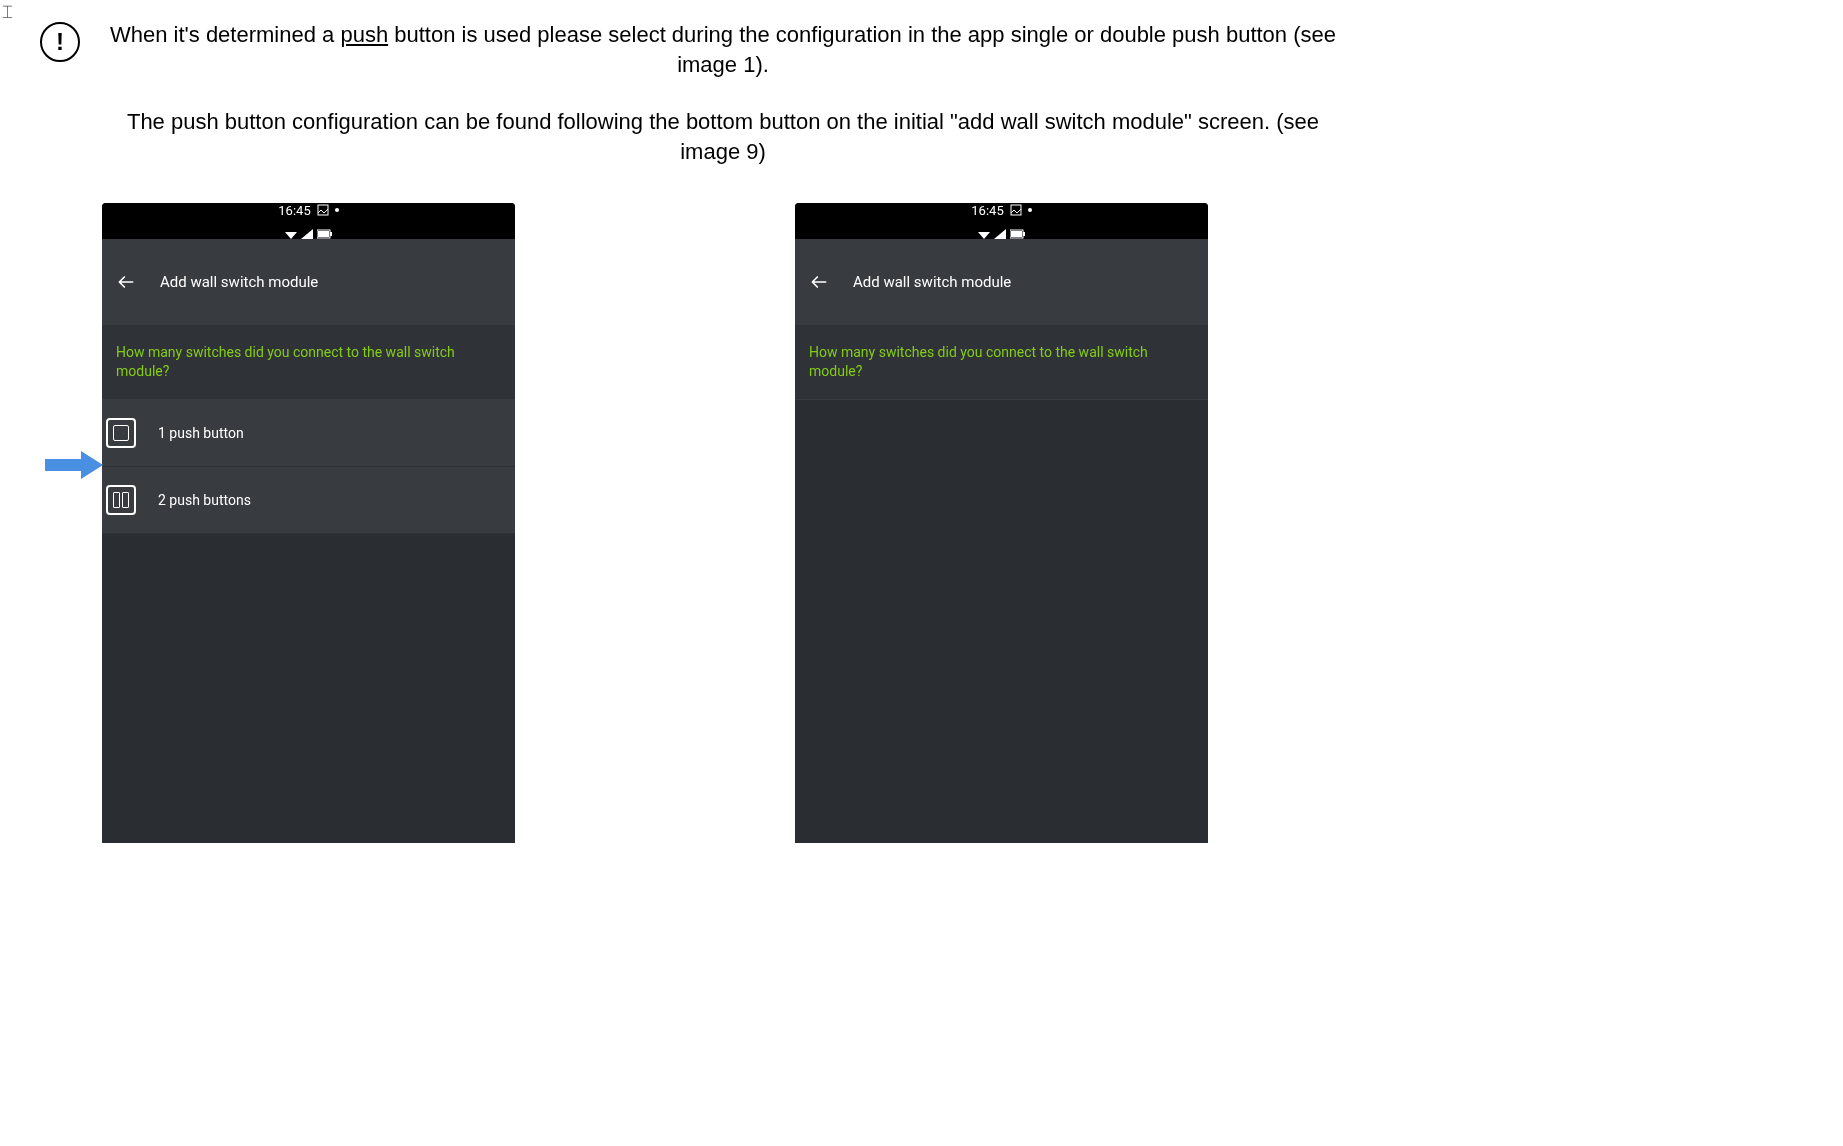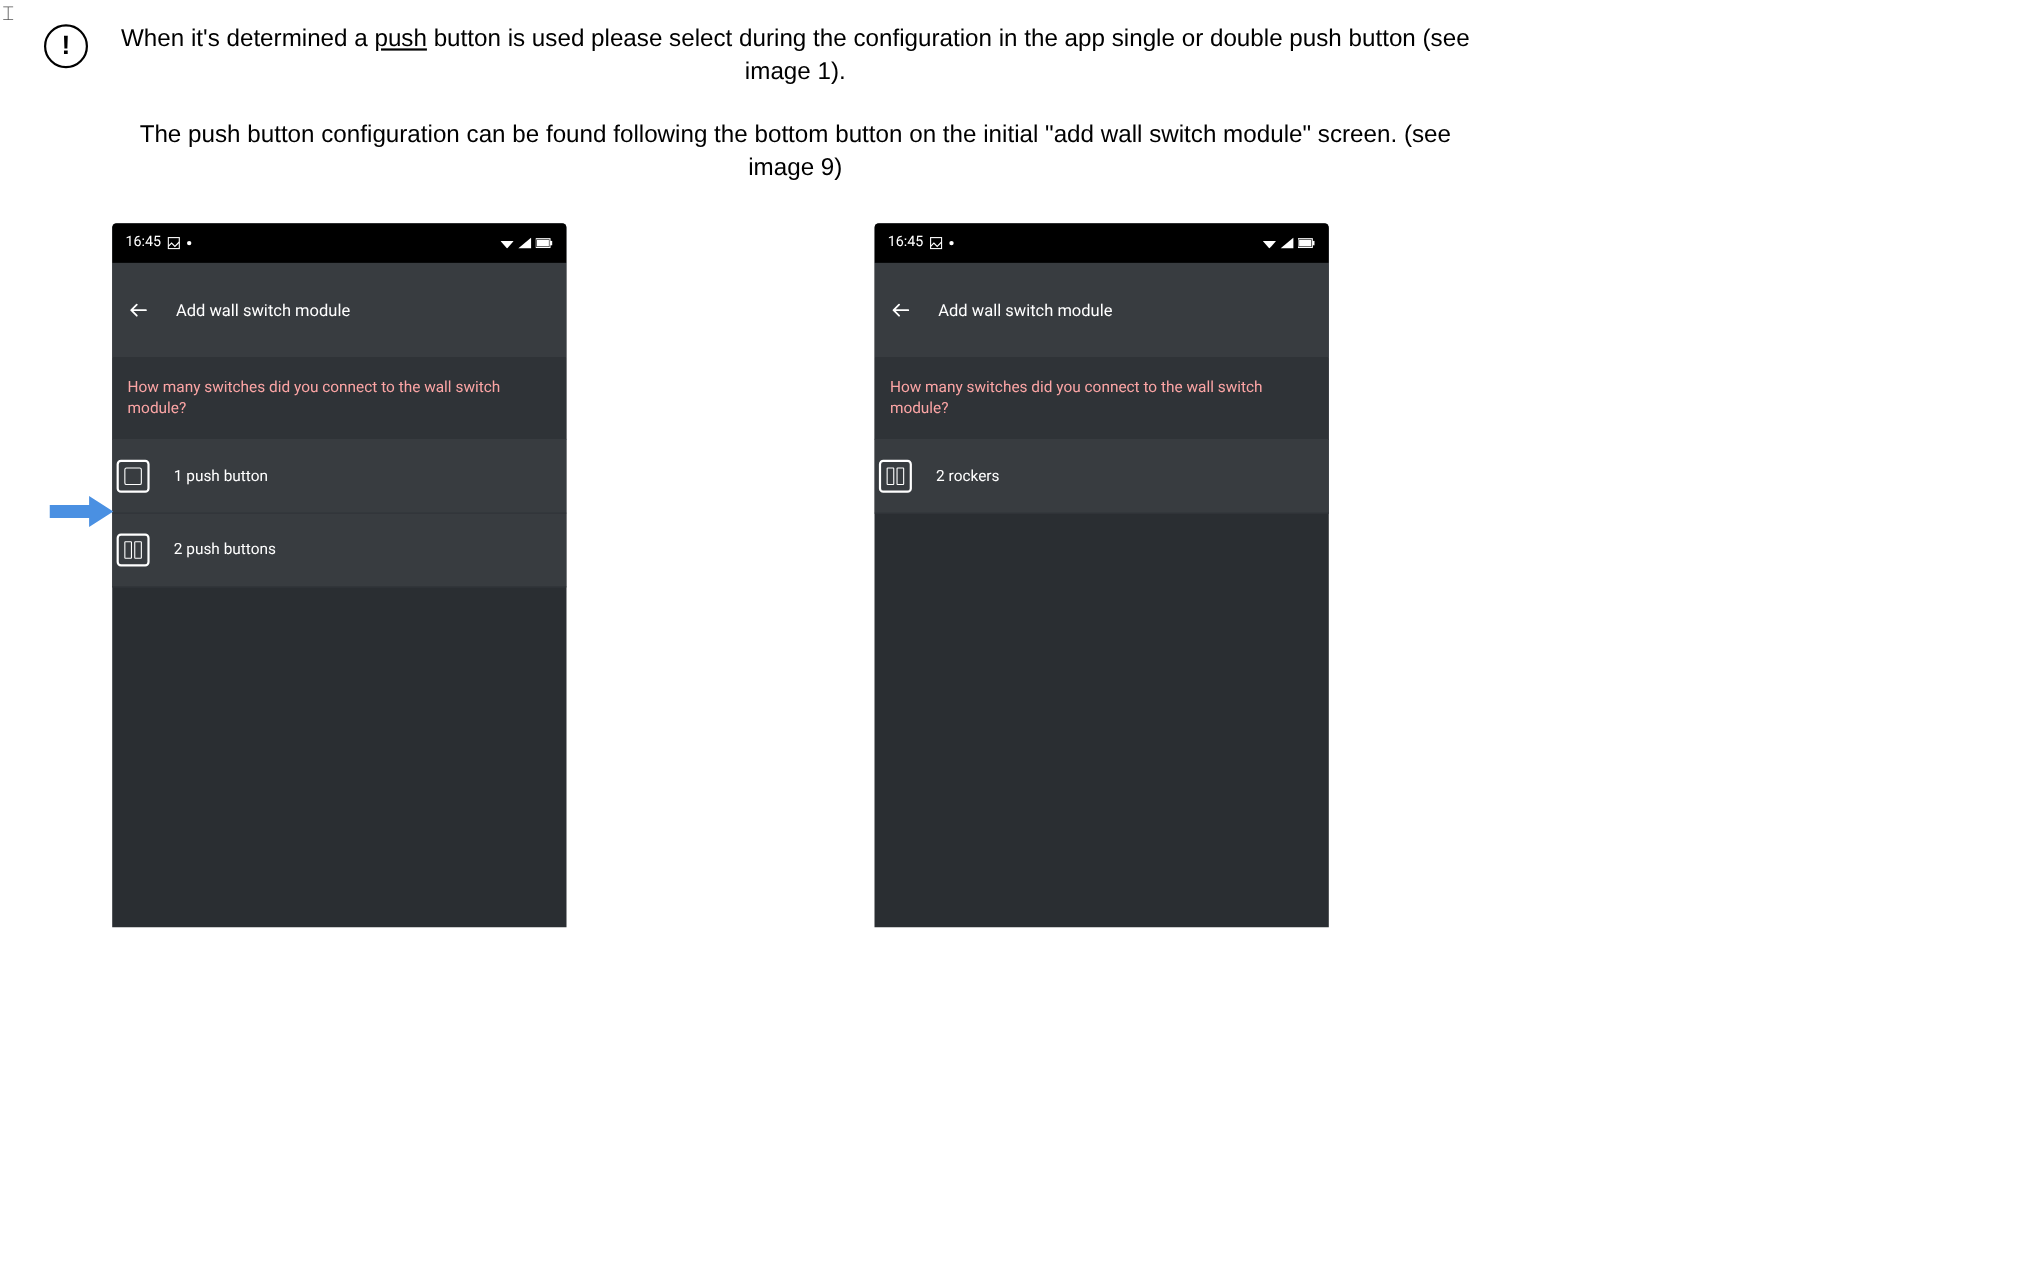--- a/index.html
+++ b/index.html
@@ -57,20 +57,21 @@
     }
     .status-bar {
       background: #000;
       height: 36px;
       display: flex;
       align-items: center;
       justify-content: space-between;
       padding: 0 12px;
       font-size: 13px;
       color: #fff;
+      flex-direction: column;
     }
     .status-left {
       display: flex;
       align-items: center;
       gap: 6px;
     }
     .status-right {
       display: flex;
       align-items: center;
       gap: 4px;
@@ -88,21 +89,21 @@
       color: #fff;
       font-size: 15px;
     }
     .back-arrow {
       width: 20px;
       height: 20px;
     }
     .question-row {
       background: #2f3337;
       padding: 18px 14px;
-      color: #fca5a5;
+      color: #84cc16;
       font-size: 14px;
       line-height: 1.35;
       border-bottom: 1px solid #383c40;
     }
     .option-row {
       background: #383c40;
       display: flex;
       align-items: center;
       gap: 22px;
       padding: 18px 4px;
@@ -263,25 +264,16 @@
           </svg>
       </div>
     </div>
     <div class="app-bar">
       <svg class="back-arrow" viewBox="0 0 24 24">
           <path d="M20 12H4M4 12L10 6M4 12L10 18" stroke="#fff" stroke-width="2" fill="none" stroke-linecap="round"></path>
         </svg>
       <span>Add wall switch module</span>
     </div>
     <div class="question-row">How many switches did you connect to the wall switch module?</div>
-    <div class="option-row">
-      <div class="option-icon">
-          <div class="inner-double">
-            <div></div>
-            <div></div>
-          </div>
-        </div>
-      <span>2 rockers</span>
-    </div>
     <div class="body-area"></div>
   </div>
 
 </div>
 
 </body></html>

